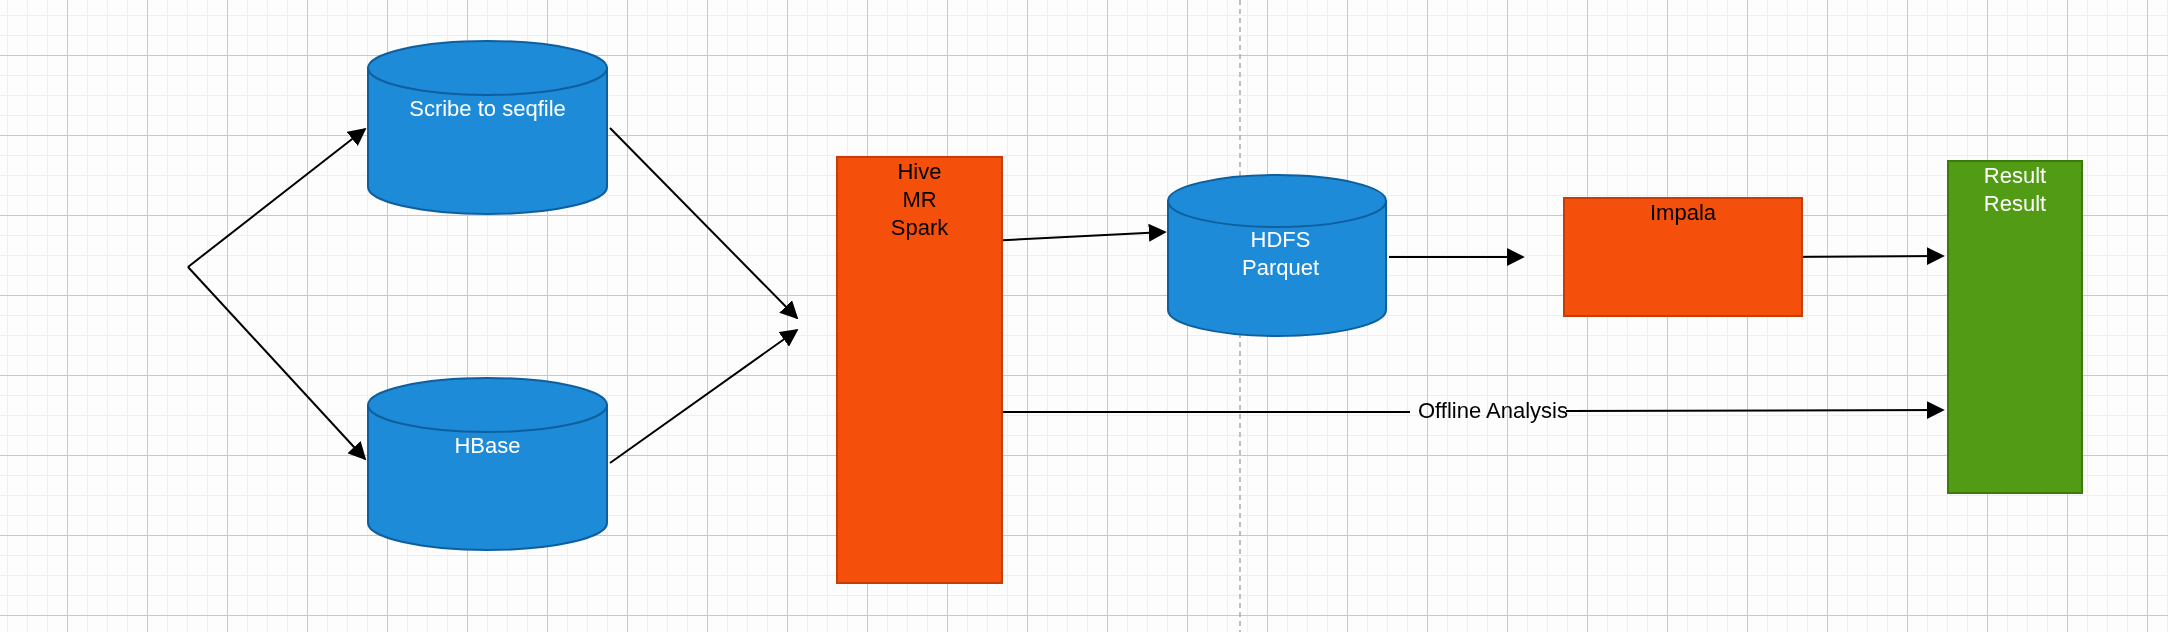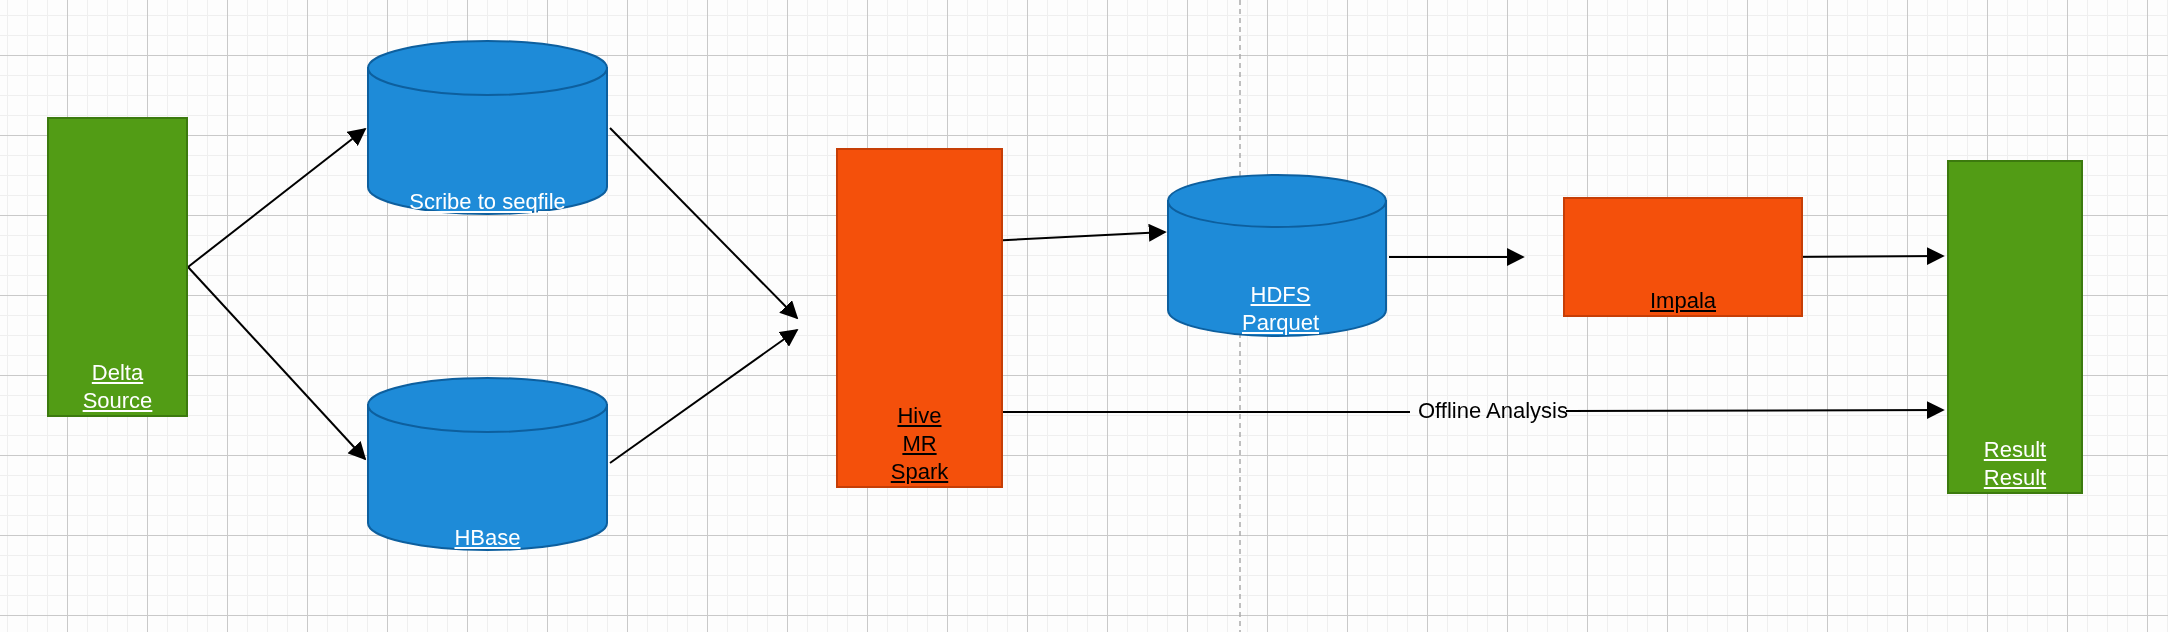--- a/index.html
+++ b/index.html
@@ -17,22 +17,22 @@
     background-size:80px 80px, 80px 80px, 20px 20px, 20px 20px;
     background-position:67px 0, 0 55px, 7px 0, 0 15px;
   }
   .edges{position:absolute;left:0;top:0;z-index:1;}
   .node{position:absolute;z-index:2;box-sizing:border-box;}
   .rect.green{background:#529C15;border:2px solid #3C7A0E;}
   .rect.orange{background:#F4500B;border:2px solid #C63E06;margin-left:36px;}
   .cyl svg{position:absolute;left:0;top:0;display:block;}
   .label{
     position:absolute;left:0;top:0;right:0;bottom:0;
-    display:flex;flex-direction:column;align-items:center;justify-content:flex-end;
-    font-size:22px;line-height:28px;text-align:center;white-space:nowrap;text-decoration:underline;
+    display:flex;flex-direction:column;align-items:center;justify-content:flex-start;
+    font-size:22px;line-height:28px;text-align:center;white-space:nowrap;
   }
   .light{color:#FFFFFF;}
   .dark{color:#000000;}
   .edge-label{
     position:absolute;z-index:3;
     font-size:22px;line-height:26px;color:#000;
     text-align:right;white-space:nowrap;
   }
 </style>
 </head>
@@ -53,26 +53,20 @@
     <path d="M188,267 L365,459" stroke="#000" stroke-width="2" fill="none" marker-end="url(#arrow)"></path>
     <path d="M610,128 L797,318" stroke="#000" stroke-width="2" fill="none" marker-end="url(#arrow)"></path>
     <path d="M610,463 L797,330" stroke="#000" stroke-width="2" fill="none" marker-end="url(#arrow)"></path>
     <path d="M967,242 L1165,232" stroke="#000" stroke-width="2" fill="none" marker-end="url(#arrow)"></path>
     <path d="M1389,257 L1523,257" stroke="#000" stroke-width="2" fill="none" marker-end="url(#arrow)"></path>
     <path d="M1769,257 L1943,256" stroke="#000" stroke-width="2" fill="none" marker-end="url(#arrow)"></path>
     <path d="M967,412 L1410,412" stroke="#000" stroke-width="2" fill="none"></path>
     <path d="M1566,411 L1943,410" stroke="#000" stroke-width="2" fill="none" marker-end="url(#arrow)"></path>
   </svg>
 
-  <div class="node rect green" style="left:47px;top:117px;width:141px;height:300px;">
-    <div class="label light">
-      <div>Delta</div>
-      <div>Source</div>
-    </div>
-  </div>
 
   <div class="node cyl" style="left:367px;top:39px;width:241px;height:177px;">
     <svg width="241" height="177" viewBox="0 0 241 177">
       <path d="M1,29 L1,148 A119.5,27 0 0 0 240,148 L240,29 Z" fill="#1E8BD8" stroke="#0D5F9E" stroke-width="2"></path>
       <ellipse cx="120.5" cy="29" rx="119.5" ry="27" fill="#1E8BD8" stroke="#0D5F9E" stroke-width="2"></ellipse>
     </svg>
     <div class="label light" style="padding-top:56px;">
       <div>Scribe to seqfile</div>
     </div>
   </div>
@@ -80,21 +74,21 @@
   <div class="node cyl" style="left:367px;top:376px;width:241px;height:176px;padding-left:32px;">
     <svg width="241" height="176" viewBox="0 0 241 176">
       <path d="M1,29 L1,147 A119.5,27 0 0 0 240,147 L240,29 Z" fill="#1E8BD8" stroke="#0D5F9E" stroke-width="2"></path>
       <ellipse cx="120.5" cy="29" rx="119.5" ry="27" fill="#1E8BD8" stroke="#0D5F9E" stroke-width="2"></ellipse>
     </svg>
     <div class="label light" style="padding-top:56px;">
       <div>HBase</div>
     </div>
   </div>
 
-  <div class="node rect orange" style="left:800px;top:148px;width:167px;height:340px;">
+  <div class="node rect orange" style="left:800px;top:156px;width:167px;height:428px;">
     <div class="label dark">
       <div>Hive</div>
       <div>MR</div>
       <div>Spark</div>
     </div>
   </div>
 
   <div class="node cyl" style="left:1167px;top:174px;width:227px;height:163px;">
     <svg width="220" height="163" viewBox="0 0 220 163">
       <path d="M1,27 L1,136 A109,26 0 0 0 219,136 L219,27 Z" fill="#1E8BD8" stroke="#0D5F9E" stroke-width="2"></path>

